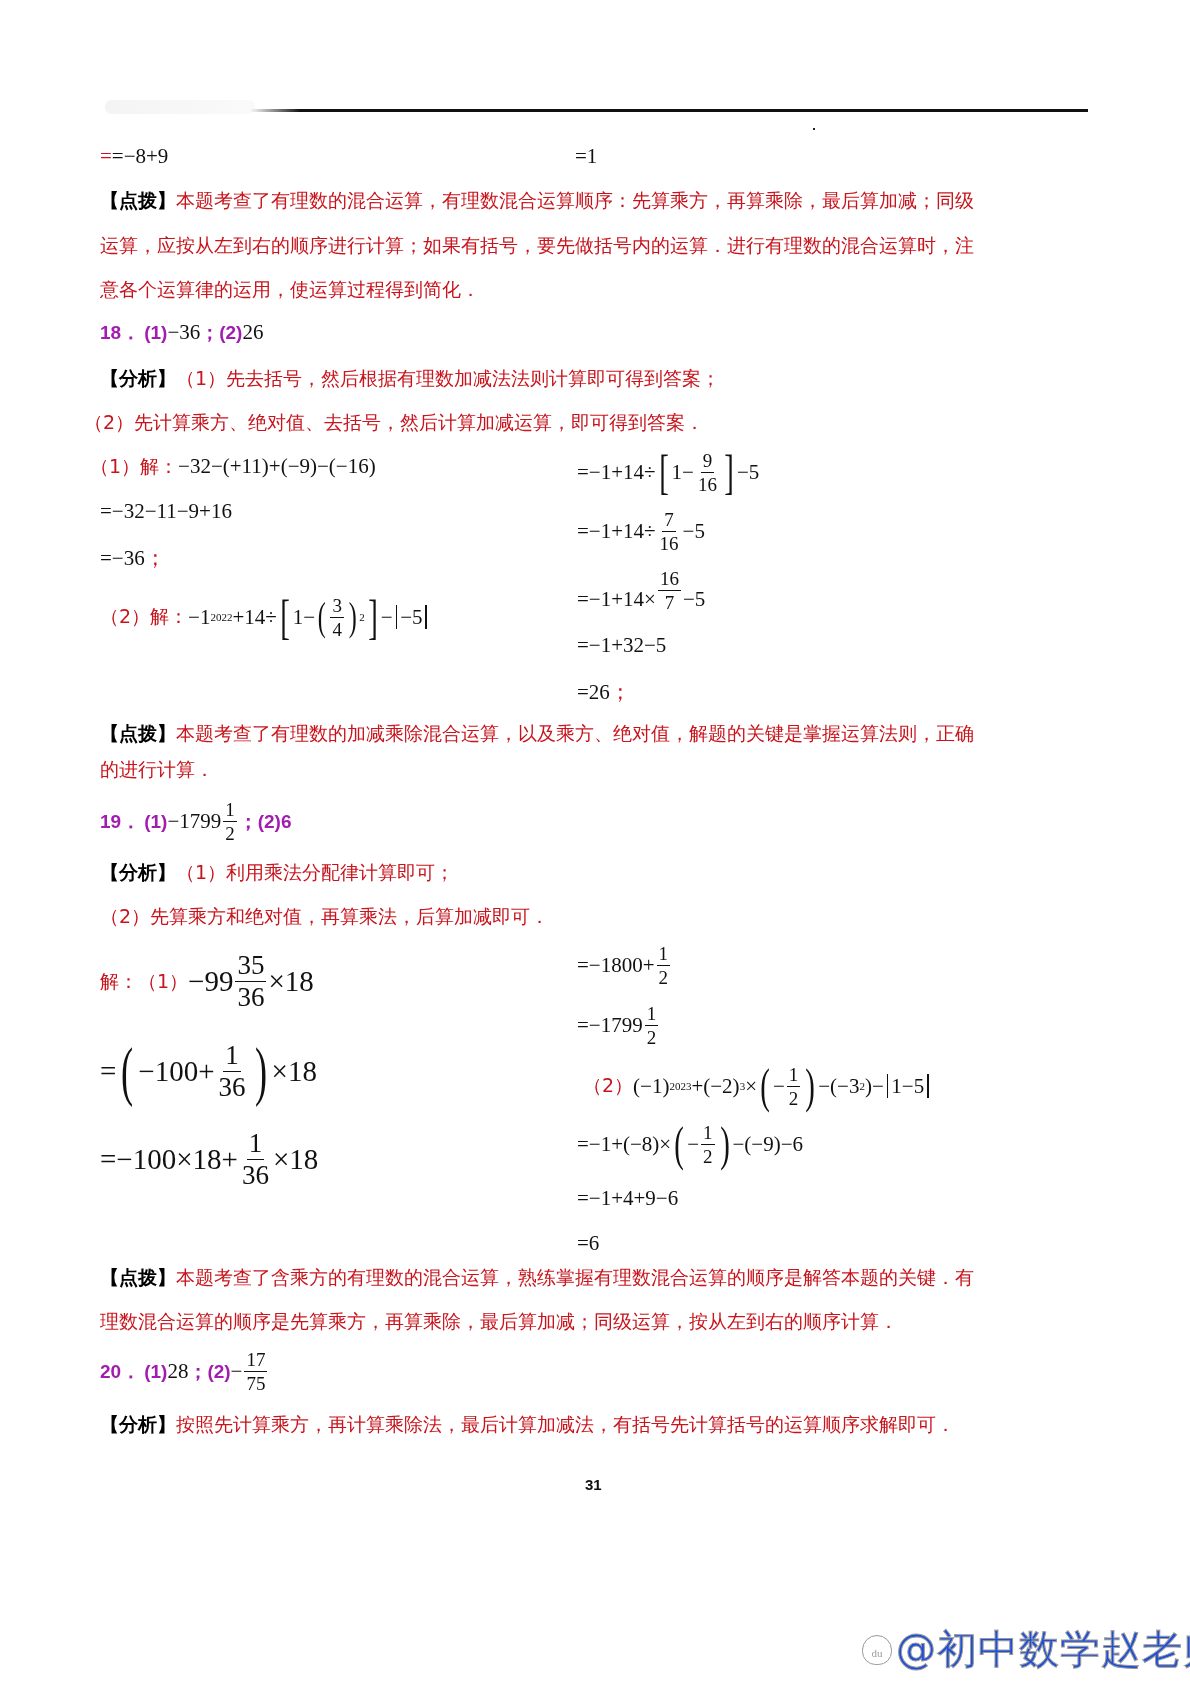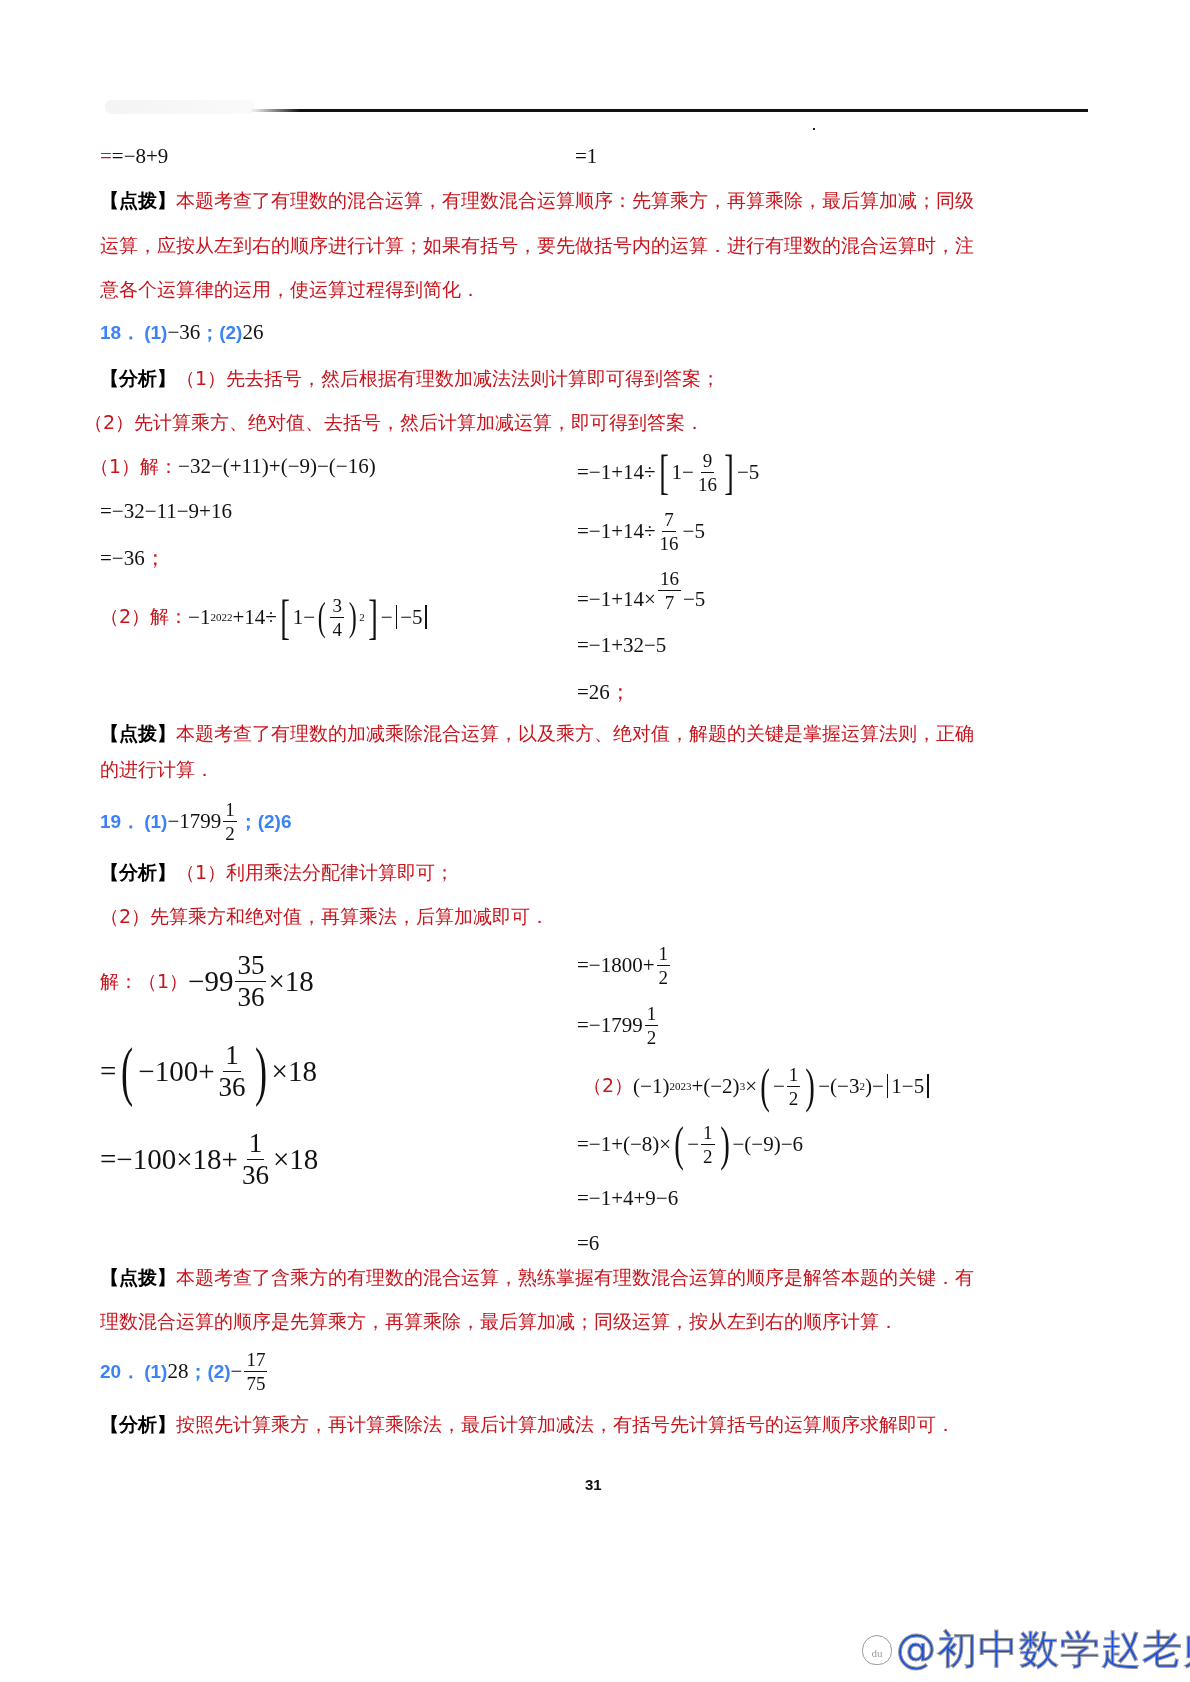--- a/index.html
+++ b/index.html
@@ -7,21 +7,21 @@
          font-family: "Liberation Serif", "DejaVu Serif", serif; color: #111; }
   .abs { position: absolute; white-space: nowrap; }
   .header-rule { position: absolute; left: 250px; top: 109px; width: 838px; height: 3px;
                  background: linear-gradient(to right, rgba(0,0,0,0) 0%, #111 6%, #111 100%); }
   .header-fade { position: absolute; left: 105px; top: 100px; width: 150px; height: 14px;
                  background: linear-gradient(to right, #f4f4f4, #fafafa); border-radius: 6px; }
   .dot { position: absolute; left: 813px; top: 128px; width: 2px; height: 2px; background: #222; }
   .red { color: #d0101c; }
   .redtxt { color: #c8141c; font-family: "DejaVu Sans", "Liberation Sans", sans-serif; font-size: 19px; }
   .label { color: #000000; font-weight: bold; font-family: "DejaVu Sans", sans-serif; }
-  .qnum { color: #3b82f6; font-family: "Liberation Sans", sans-serif; font-size: 19px; font-weight: bold; }
+  .qnum { color: #a21caf; font-family: "Liberation Sans", sans-serif; font-size: 19px; font-weight: bold; }
   .math { font-family: "Liberation Serif", serif; font-size: 21px; color: #111; }
   .math-lg { font-family: "Liberation Serif", serif; font-size: 29px; color: #111; }
   .frac { display: inline-flex; flex-direction: column; align-items: center; vertical-align: middle;
           line-height: 1; margin: 0 2px; }
   .frac .num { border-bottom: 1.5px solid #111; padding: 0 2px 2px; }
   .frac .den { padding: 2px 2px 0; }
   .math .frac { font-size: 19px; }
   .math-lg .frac { font-size: 27px; }
   .bigbr { display: inline-block; vertical-align: middle; font-size: 48px; line-height: 1; transform: scaleX(0.6); }
   .bigbr-lg { display: inline-block; vertical-align: middle; font-size: 66px; line-height: 1; transform: scaleX(0.55); }

